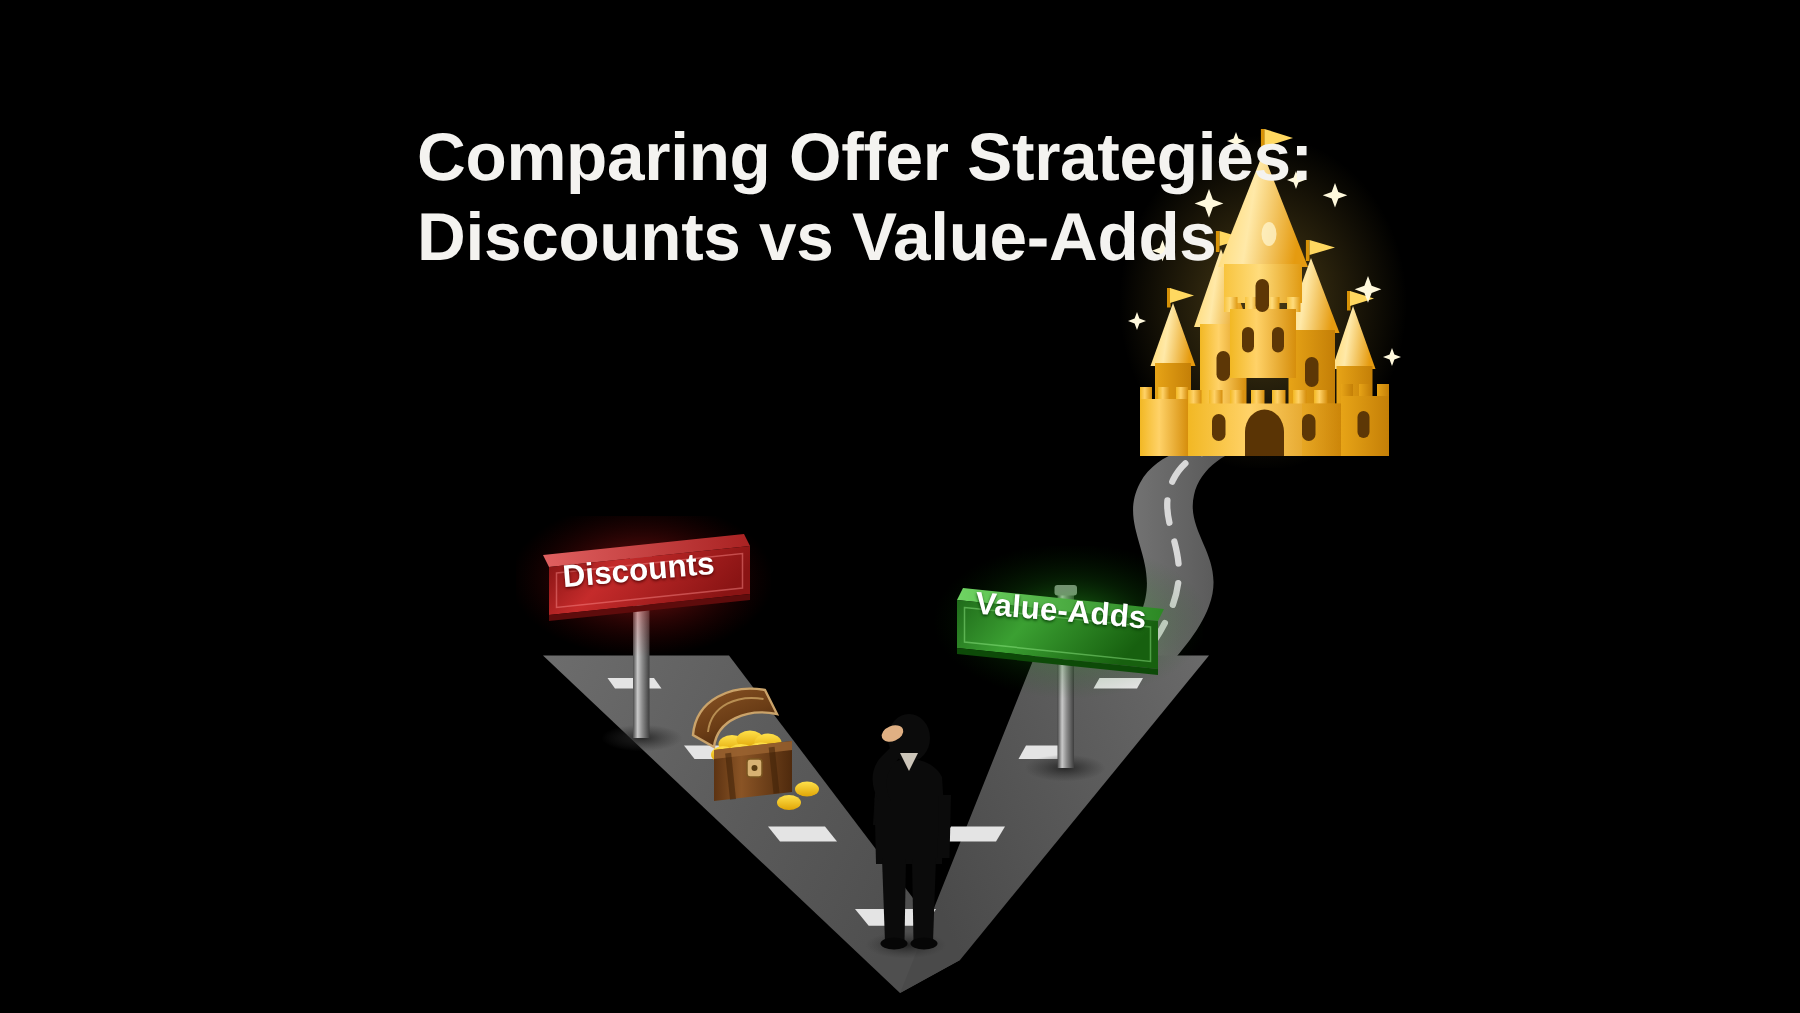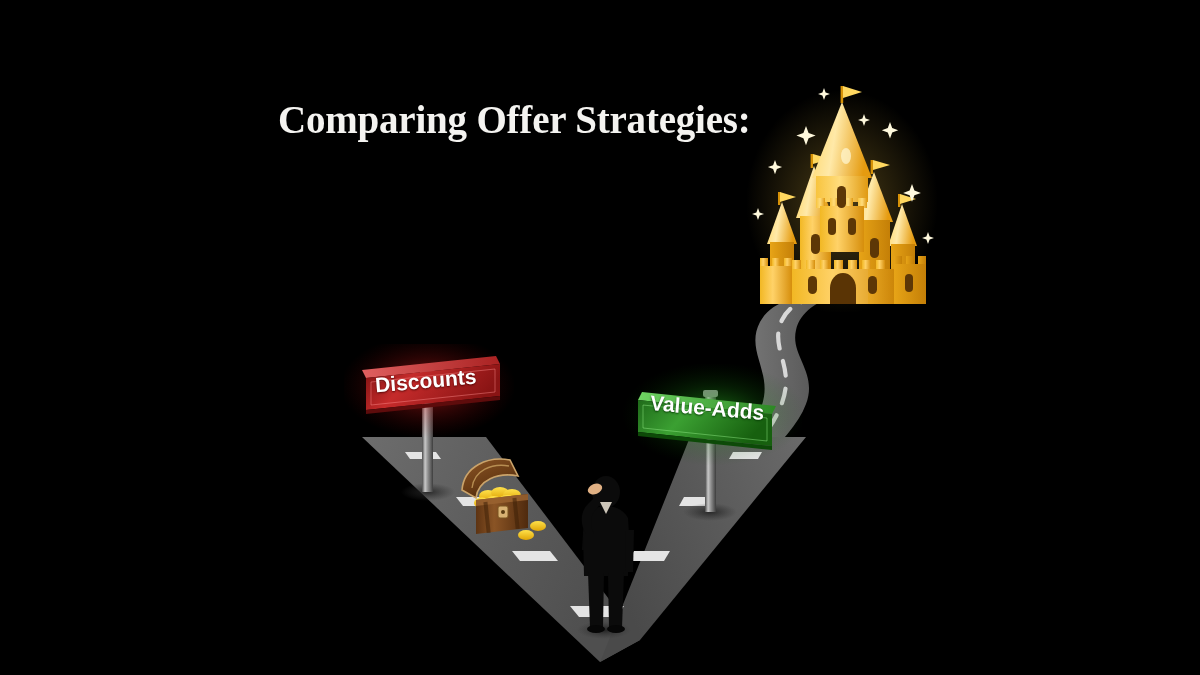--- a/index.html
+++ b/index.html
@@ -22,28 +22,27 @@
   
   #title-block {
     position: absolute;
     left: 278px;
     top: 78px;
     width: 520px;
     z-index: 40;
   }
   .title-line {
     display: block;
-    font-family: Liberation Serif, serif;
+    font-family: Liberation Sans, sans-serif;
     font-weight: bold;
-    font-size: 39px;
+    font-size: 45px;
     line-height: 53px;
     letter-spacing: -0.2px;
     color: #f4f3f0;
     white-space: nowrap;
-    margin-top: 15px;
   }
 
   
   #scene {
     position: absolute;
     left: 0;
     top: 0;
     width: 1200px;
     height: 675px;
     z-index: 10;
@@ -430,15 +429,16 @@
 
       <polygon points="16,68 150,82 150,86 16,72" fill="#0d4a08"></polygon>
 
       <polygon points="21,41 145,54 145,77 21,64" fill="none" stroke="#96ef8c" stroke-width="1" opacity="0.45"></polygon>
     </svg>
     <span class="sign-label">Value-Adds</span>
   </div>
 
   <div id="title-block">
     <span class="title-line">Comparing Offer Strategies:</span>
+    <span class="title-line">Discounts vs Value-Adds</span>
   </div>
 
 </div>
 
 </body></html>

